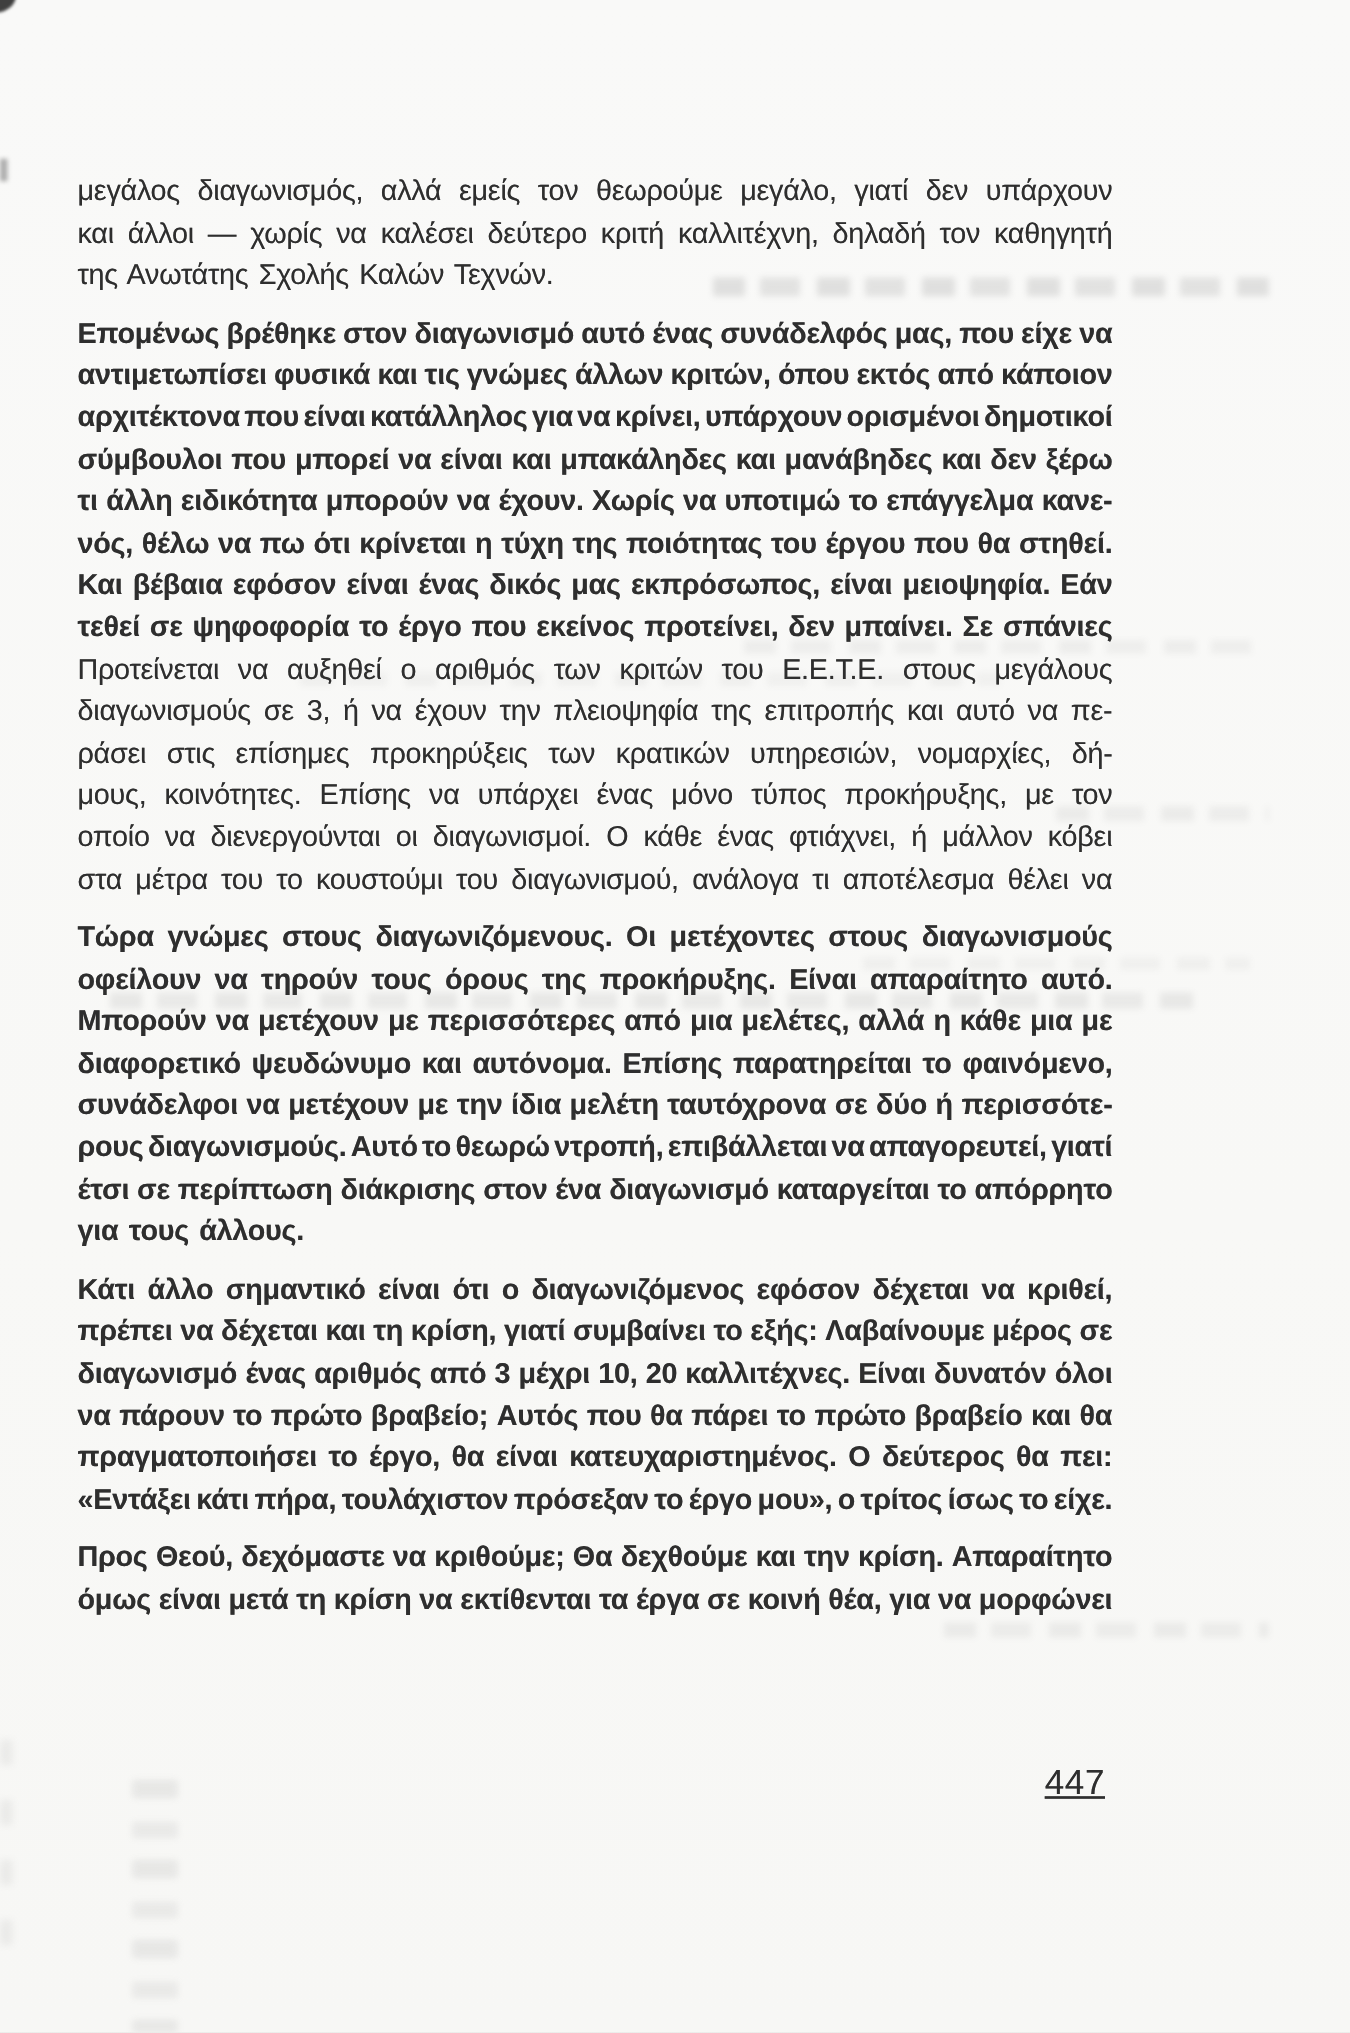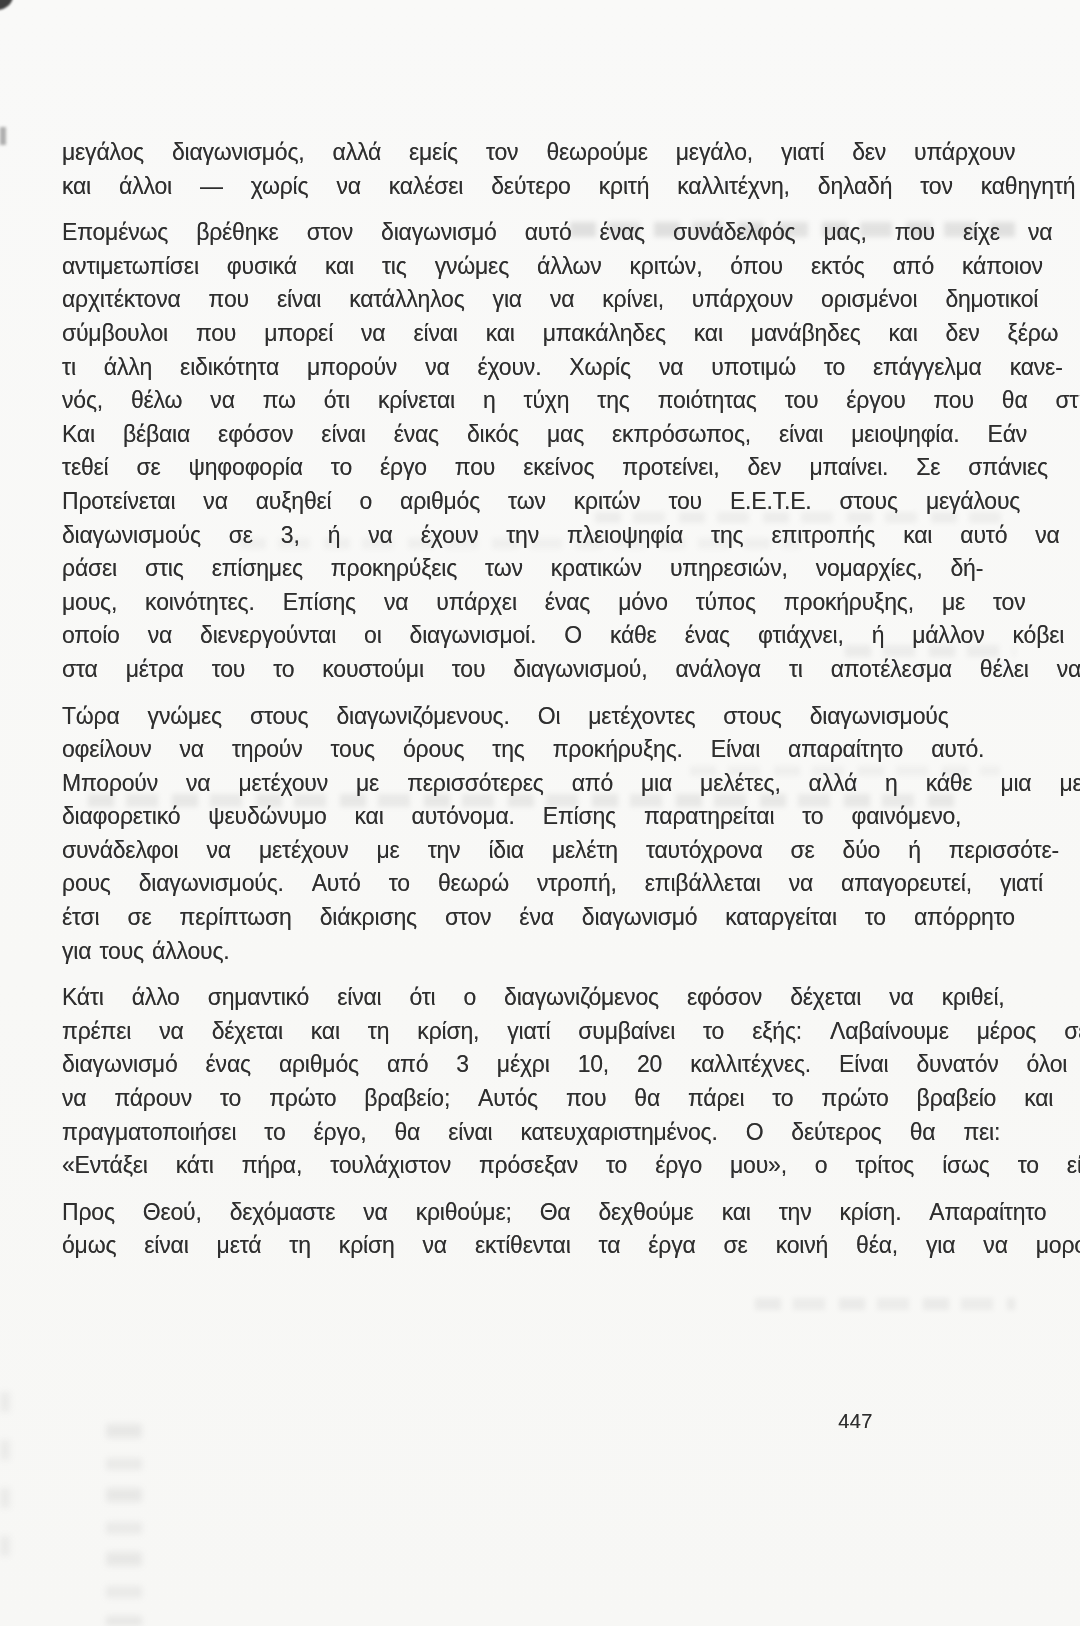--- a/index.html
+++ b/index.html
@@ -13,43 +13,43 @@
     font-family: "Liberation Sans", "DejaVu Sans", sans-serif;
     color: #2e2e2e;
   }
   .textblock {
     position: absolute;
     left: 62px;
     top: 136px;
     width: 828px;
   }
   .paragraph { margin: 0; }
-  .paragraph.spaced { margin-top: 13px; }
+  .paragraph.spaced { margin-top: 13px; font-weight: bold; }
   .line {
     height: 33.6px;
     line-height: 33.6px;
     font-size: 23px;
     letter-spacing: -0.2px;
     white-space: nowrap;
     text-shadow: 0 0 0.5px rgba(45,45,45,0.55);
-    gap: 28px;
   }
   .line.just {
     display: flex;
     justify-content: space-between;
   }
   .line.just span { flex: 0 0 auto; }
   .line.short { word-spacing: 2px; }
   .page-number {
     position: absolute;
     top: 1410px;
-    right: 207px;
-    font-size: 20px;
+    right: 196px;
+    font-size: 28px;
     letter-spacing: 0.5px;
     text-shadow: 0 0 0.5px rgba(45,45,45,0.55);
+    text-decoration: underline;
   }
   
   .artifact { position: absolute; pointer-events: none; }
   .corner-mark {
     left: -5px; top: -6px; width: 18px; height: 16px;
     background: #3f3f3f; border-radius: 0 0 90% 0;
     filter: blur(1.2px);
   }
   .edge-tick {
     left: 0; top: 127px; width: 6px; height: 18px;
@@ -120,20 +120,21 @@
           <span>χωρίς</span>
           <span>να</span>
           <span>καλέσει</span>
           <span>δεύτερο</span>
           <span>κριτή</span>
           <span>καλλιτέχνη,</span>
           <span>δηλαδή</span>
           <span>τον</span>
           <span>καθηγητή</span>
         </div>
+        <div class="line short">της Ανωτάτης Σχολής Καλών Τεχνών.</div>
       </div>
       <div class="paragraph spaced">
         <div class="line just">
           <span>Επομένως</span>
           <span>βρέθηκε</span>
           <span>στον</span>
           <span>διαγωνισμό</span>
           <span>αυτό</span>
           <span>ένας</span>
           <span>συνάδελφός</span>

